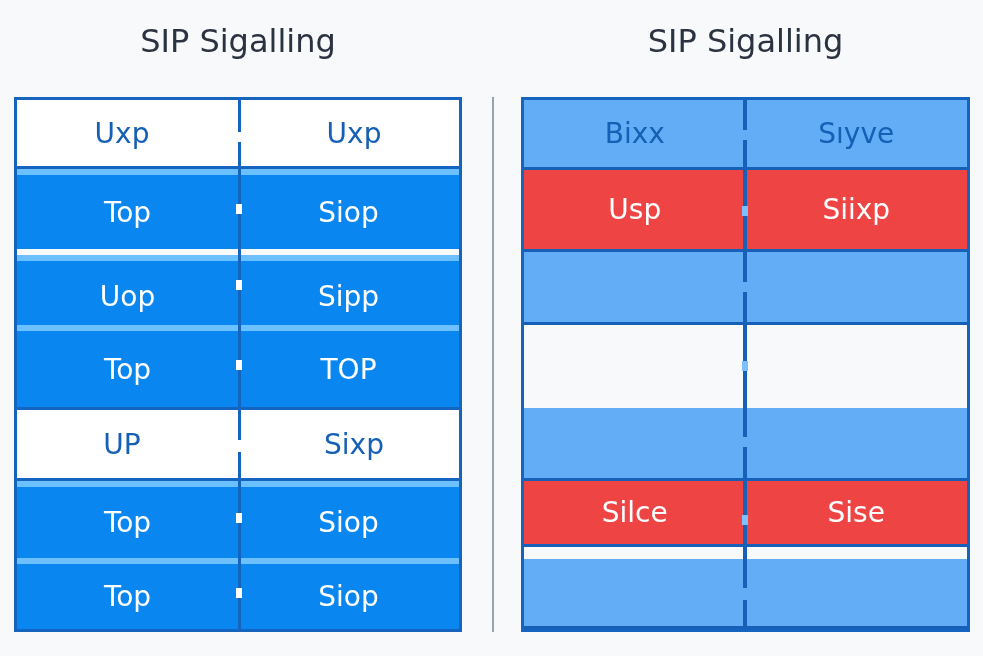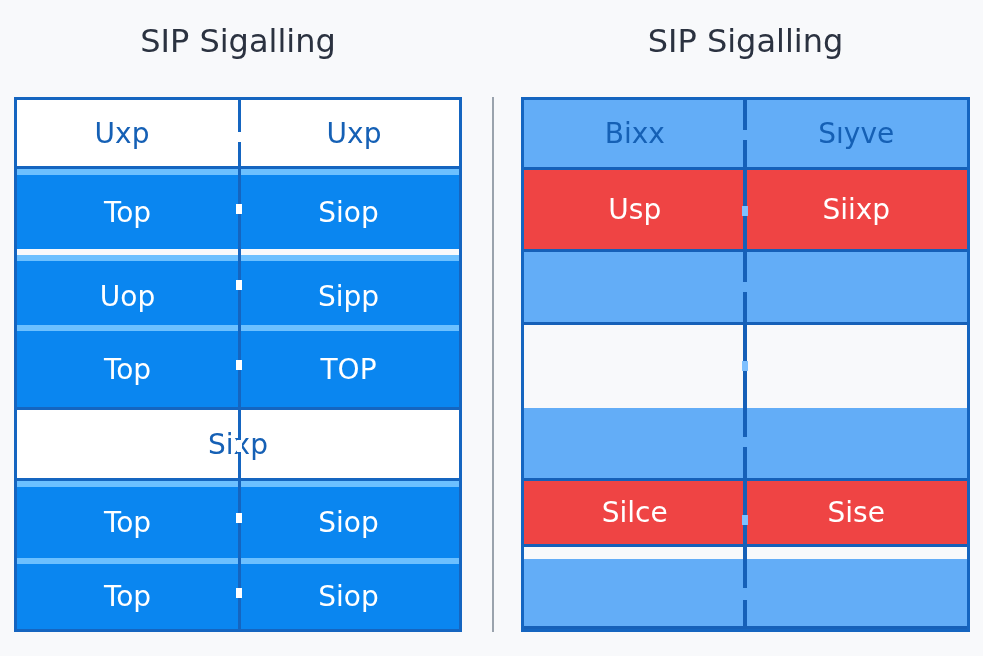--- a/index.html
+++ b/index.html
@@ -69,20 +69,21 @@
   </div>
   <div class="row blue" style="top:155px;height:76px;">
     <div class="cell">Uop</div>
     <div class="cell">Sipp</div>
   </div>
   <div class="row blue" style="top:225px;height:82px;">
     <div class="cell">Top</div>
     <div class="cell">TOP</div>
   </div>
   <div class="row white" style="top:307px;height:74px;border-top:3px solid #1565c0;">
+    <div class="cell">UP</div>
     <div class="cell">Sixp</div>
   </div>
   <div class="row blue" style="top:381px;height:77px;">
     <div class="cell">Top</div>
     <div class="cell">Siop</div>
   </div>
   <div class="row blue" style="top:458px;height:71px;">
     <div class="cell">Top</div>
     <div class="cell">Siop</div>
   </div>

